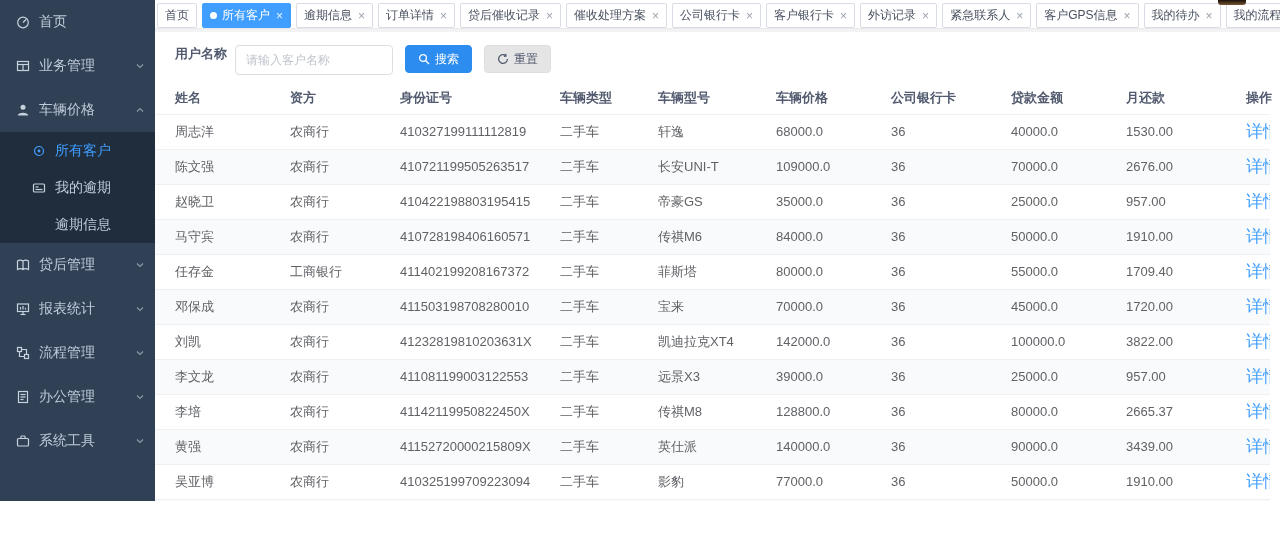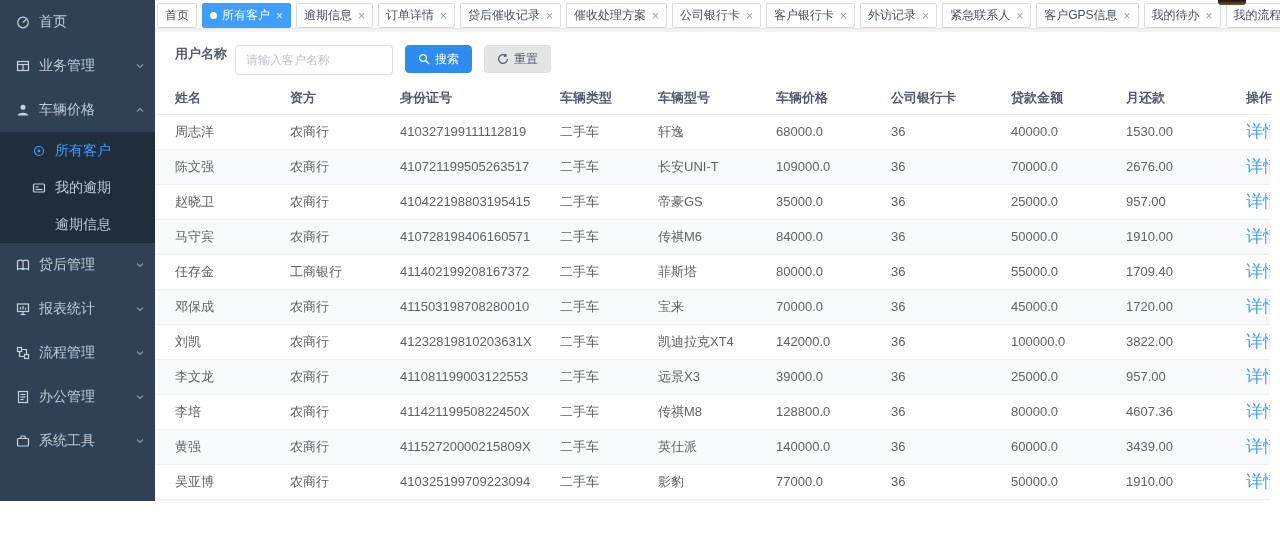--- a/index.html
+++ b/index.html
@@ -418,32 +418,32 @@
             </tr>
             <tr>
               <td>李培</td>
               <td>农商行</td>
               <td>41142119950822450X</td>
               <td>二手车</td>
               <td>传祺M8</td>
               <td>128800.0</td>
               <td>36</td>
               <td>80000.0</td>
-              <td>4607.36</td>
+              <td>2665.37</td>
               <td><a class="detail-link">详情</a></td>
             </tr>
             <tr>
               <td>黄强</td>
               <td>农商行</td>
               <td>41152720000215809X</td>
               <td>二手车</td>
               <td>英仕派</td>
               <td>140000.0</td>
               <td>36</td>
-              <td>60000.0</td>
+              <td>90000.0</td>
               <td>3439.00</td>
               <td><a class="detail-link">详情</a></td>
             </tr>
             <tr>
               <td>吴亚博</td>
               <td>农商行</td>
               <td>410325199709223094</td>
               <td>二手车</td>
               <td>影豹</td>
               <td>77000.0</td>

